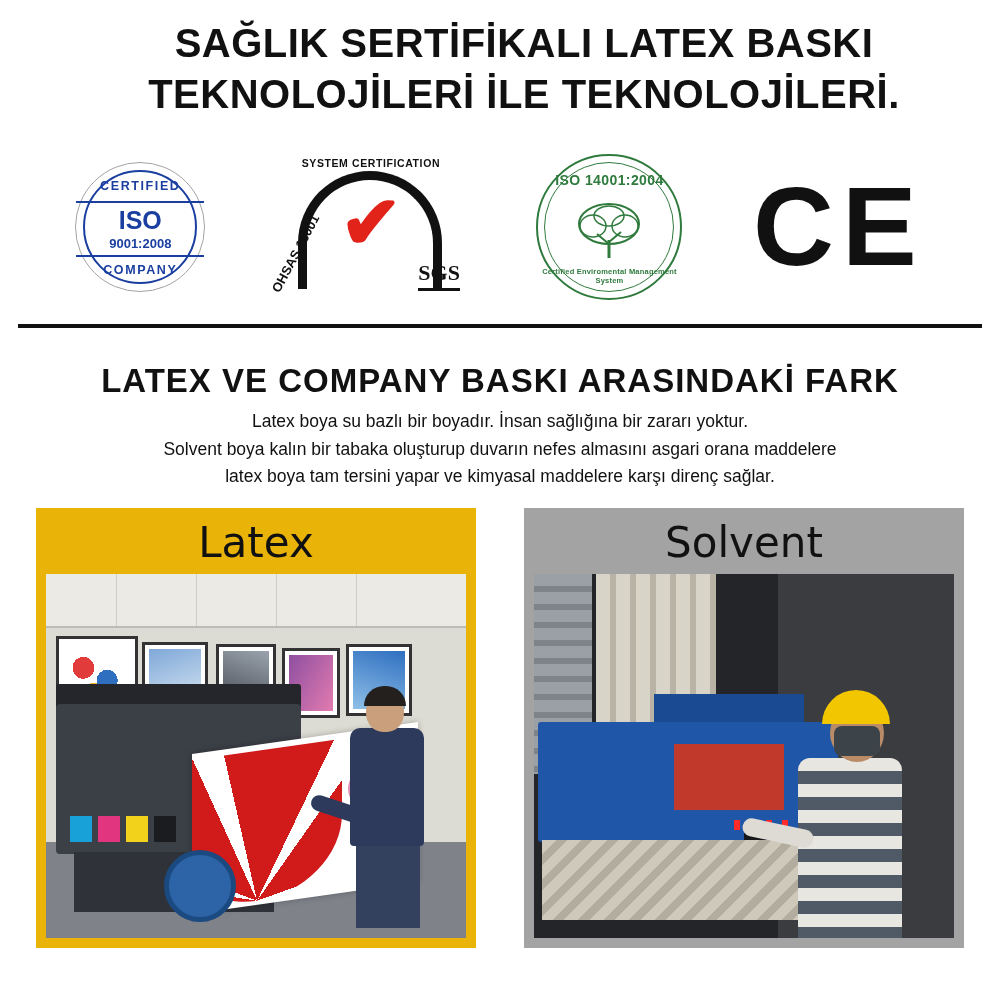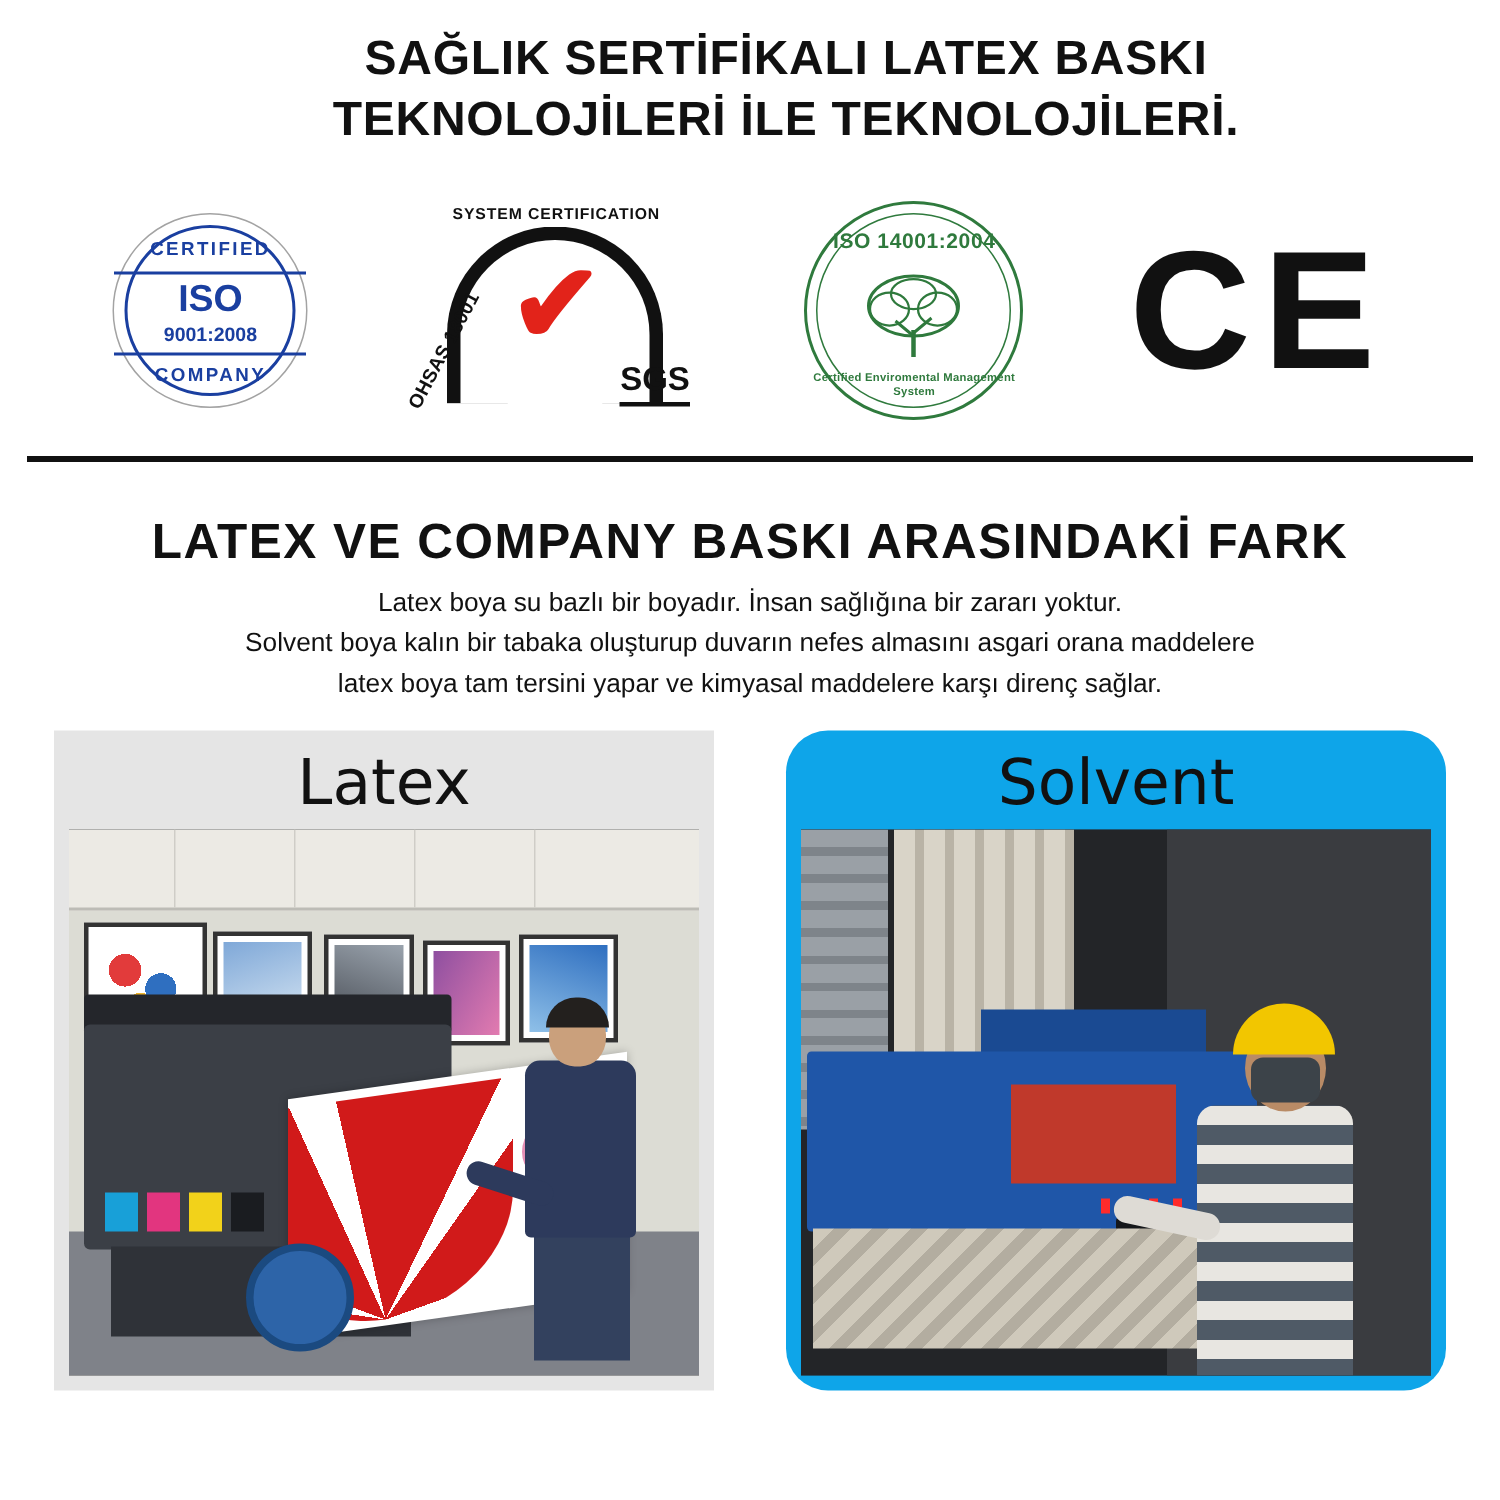--- a/index.html
+++ b/index.html
@@ -13,21 +13,21 @@
     font-family: "Liberation Sans", sans-serif;
     color: #111111;
     overflow: hidden;
     position: relative;
   }
 
   
   .headline {
     text-align: center;
     font-weight: bold;
-    font-size: 32px;
+    font-size: 40px;
     letter-spacing: 0.5px;
     line-height: 1.28;
     padding: 18px 14px 0 14px;
     color: #111111;
     margin-left: 48px;
   }
   .headline .ln { display: block; white-space: nowrap; }
 
   
   .cert-row {
@@ -127,20 +127,21 @@
     white-space: nowrap;
   }
   .sgs .sgslabel {
     position: absolute;
     right: 6px; bottom: 6px;
     font-size: 22px;
     font-weight: bold;
     color: #111;
     border-bottom: 3px solid #111;
     padding-bottom: 2px;
+    font-family: Liberation Serif, serif;
   }
 
   
   .iso14001 {
     width: 142px; height: 142px;
     border-radius: 50%;
     border: 2px solid #2f7a3d;
     position: relative;
     color: #2f7a3d;
   }
@@ -218,22 +219,22 @@
     padding: 18px 36px 0 36px;
     box-sizing: border-box;
   }
   .panel {
     width: 440px;
     height: 440px;
     box-sizing: border-box;
     padding: 8px;
     position: relative;
   }
-  .panel.latex { background: #e5e5e5; }
-  .panel.solvent { background: #0ea5e9; border-radius: 28px; }
+  .panel.latex { background: #eab308; }
+  .panel.solvent { background: #a3a3a3; }
   .panel .caption {
     text-align: center;
     font-size: 42px;
     line-height: 54px;
     font-weight: normal;
     color: #111;
     height: 56px;
     font-family: "DejaVu Sans", sans-serif;
   }
   .panel .photo {

